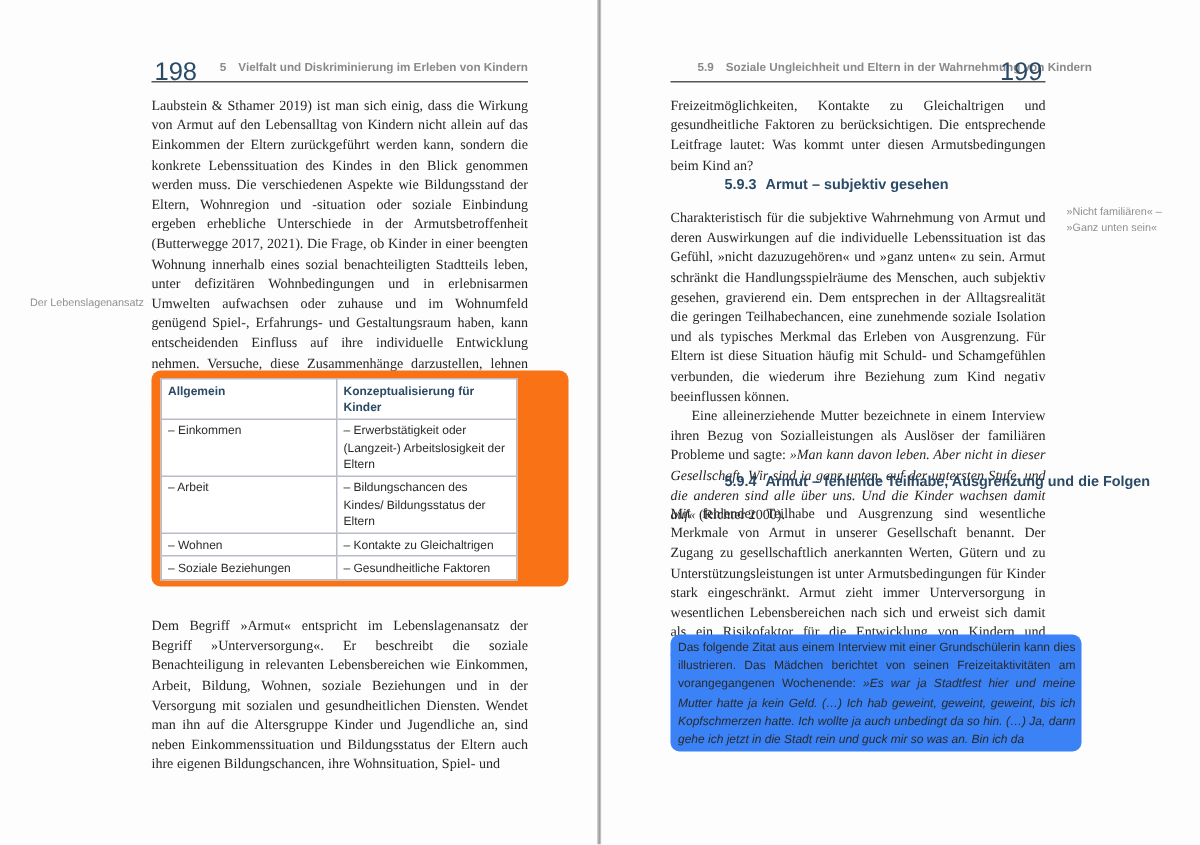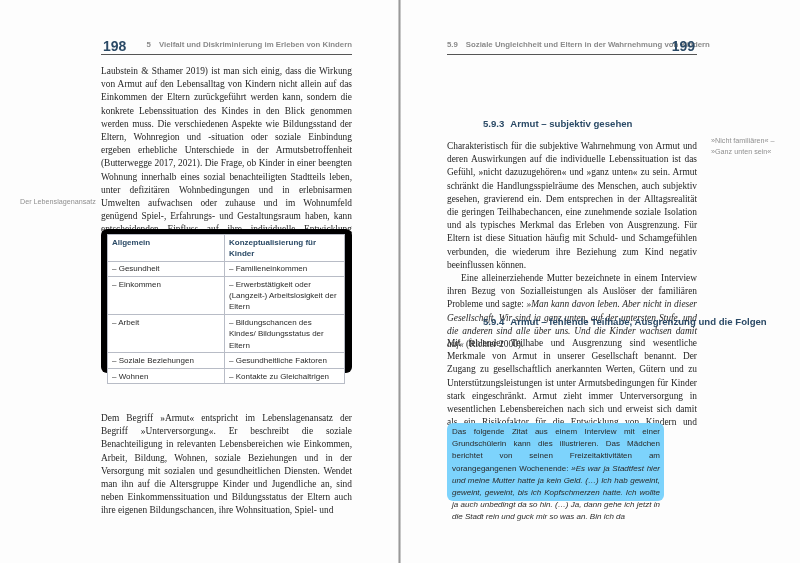--- a/index.html
+++ b/index.html
@@ -2,22 +2,22 @@
 <html><head>
 <meta charset="utf-8">
 <style>
   html, body { margin:0; padding:0; }
   body { width:800px; height:563px; background:#ffffff; position:relative; overflow:hidden; font-family:"DejaVu Serif", serif; color:#222; }
   .page { position:absolute; top:0; height:563px; background:#fdfdfd; }
   .page.left { left:0; width:399px; }
   .page.right { left:401px; width:399px; }
   .gutter { position:absolute; left:398px; top:0; width:3px; height:563px; background:linear-gradient(90deg,#ddd,#999,#ddd); }
   .runhead { position:absolute; top:36px; height:18px; border-bottom:1.3px solid #555; font-family:"Liberation Sans", sans-serif; }
-  .runhead .pnum { position:absolute; top:2px; font-size:14px; font-weight:bold; color:#2b4a66; }
-  .runhead .title { position:absolute; top:4px; font-size:7.8px; color:#8a8a8a; white-space:nowrap; font-weight:bold; }
+  .runhead .pnum { position:absolute; top:2px; font-size:17px; font-weight:normal; color:#2b4a66; }
+  .runhead .title { position:absolute; top:4px; font-size:7.8px; color:#8a8a8a; white-space:nowrap; font-weight:bold;padding-left:18px; }
   .runhead .title .sec { margin-right:8px; }
   .left .runhead { left:101px; width:251px; }
   .left .runhead .pnum { left:2px; }
   .left .runhead .title { right:0; }
   .right .runhead { left:46px; width:250px; }
   .right .runhead .pnum { right:2px; }
   .right .runhead .title { left:0; }
   .body { position:absolute; font-family:"Liberation Serif", serif; font-size:9.4px; line-height:13.2px; color:#262626; text-align:justify; }
   .body p { margin:0; }
   .body p.indent { text-indent:14px; }
@@ -26,26 +26,26 @@
   .right .body.b1 { left:46px; width:250px; top:65px; }
   .right .body.b2 { left:46px; width:250px; top:140px; }
   .right .body.b3 { left:46px; width:250px; top:337px; }
   .margin-note { position:absolute; font-family:"Liberation Sans", sans-serif; font-size:7.2px; color:#909090; line-height:11px; }
   .left .margin-note { left:20px; top:196px; }
   .right .margin-note { left:310px; top:135px; width:90px; }
   .h3 { position:absolute; font-family:"Liberation Sans", sans-serif; font-size:9.6px; color:#2b4a66; font-weight:bold; white-space:nowrap;padding-left:36px; }
   .h3 .num { margin-right:6px; }
   .right .h3.s1 { left:46px; top:118px; }
   .right .h3.s2 { left:46px; top:316px; }
-  .tablebox { position:absolute; left:101px; top:229px; width:251px; height:144px; background:#000000; border-radius:6px; }
+  .tablebox { position:absolute; left:101px; top:247px; width:278px; height:144px; background:#f97316; border-radius:6px; }
   table.lt { position:absolute; left:6px; top:5px; width:238px; border-collapse:collapse; font-family:"Liberation Sans", sans-serif; font-size:8px; color:#2a2a2a; background:#ffffff; }
   table.lt th, table.lt td { border:0.8px solid #b8bcc6; text-align:left; vertical-align:top; padding:1.6px 4px; line-height:11.3px; }
   table.lt th { color:#2b4a66; font-weight:bold; }
   table.lt td:first-child, table.lt th:first-child { width:108px; }
-  .quotebox { position:absolute; left:447px; top:423px; width:217px; height:78px; background:#7dd3fc; border-radius:6px; font-family:"Liberation Sans", sans-serif; font-size:8px; line-height:12.2px; color:#2a2a2a; text-align:justify; padding:3px 4px 0 5px; box-sizing:border-box; }
+  .quotebox { position:absolute; left:447px; top:423px; width:274px; height:78px; background:#3b82f6; border-radius:6px; font-family:"Liberation Sans", sans-serif; font-size:8px; line-height:12.2px; color:#2a2a2a; text-align:justify; padding:3px 4px 0 5px; box-sizing:border-box; }
   .quotebox em { font-style:italic; }
   em { font-style:italic; }
 </style>
 </head>
 <body>
 
 <div class="page left">
   <div class="runhead">
     <span class="pnum">198</span>
     <span class="title"><span class="sec">5</span><span>Vielfalt und Diskriminierung im Erleben von Kindern</span></span>
@@ -55,53 +55,52 @@
     <p>Laubstein &amp; Sthamer 2019) ist man sich einig, dass die Wirkung von Armut auf den Lebensalltag von Kindern nicht allein auf das Einkommen der Eltern zurückgeführt werden kann, sondern die konkrete Lebenssituation des Kindes in den Blick genommen werden muss. Die verschiedenen Aspekte wie Bildungsstand der Eltern, Wohnregion und -situation oder soziale Einbindung ergeben erhebliche Unterschiede in der Armutsbetroffenheit (Butterwegge 2017, 2021). Die Frage, ob Kinder in einer beengten Wohnung innerhalb eines sozial benachteiligten Stadtteils leben, unter defizitären Wohnbedingungen und in erlebnisarmen Umwelten aufwachsen oder zuhause und im Wohnumfeld genügend Spiel-, Erfahrungs- und Gestaltungsraum haben, kann entscheidenden Einfluss auf ihre individuelle Entwicklung nehmen. Versuche, diese Zusammenhänge darzustellen, lehnen sich oft an den Lebenslagenansatz an, der mehr Einblick in die reale Lebenssituation der Betroffenen gestattet.</p>
   </div>
   <div class="tablebox">
     <table class="lt">
       <tbody>
           <tr>
         <th>Allgemein</th>
         <th>Konzeptualisierung für Kinder</th>
       </tr>
       <tr>
-            <td>– Gesundheit</td>
-            <td>– Familieneinkommen</td>
-          </tr>
-      <tr>
             <td>– Einkommen</td>
             <td>– Erwerbstätigkeit oder (Langzeit-) Arbeitslosigkeit der Eltern</td>
           </tr>
       <tr>
             <td>– Arbeit</td>
             <td>– Bildungschancen des Kindes/ Bildungsstatus der Eltern</td>
           </tr>
       <tr>
+            <td>– Wohnen</td>
+            <td>– Kontakte zu Gleichaltrigen</td>
+          </tr>
+      <tr>
             <td>– Soziale Beziehungen</td>
             <td>– Gesundheitliche Faktoren</td>
-          </tr>
-      <tr>
-            <td>– Wohnen</td>
-            <td>– Kontakte zu Gleichaltrigen</td>
           </tr>
     </tbody>
       </table>
   </div>
   <div class="body b2">
     <p>Dem Begriff »Armut« entspricht im Lebenslagenansatz der Begriff »Unterversorgung«. Er beschreibt die soziale Benachteiligung in relevanten Lebensbereichen wie Einkommen, Arbeit, Bildung, Wohnen, soziale Beziehungen und in der Versorgung mit sozialen und gesundheitlichen Diensten. Wendet man ihn auf die Altersgruppe Kinder und Jugendliche an, sind neben Einkommenssituation und Bildungsstatus der Eltern auch ihre eigenen Bildungschancen, ihre Wohnsituation, Spiel- und</p>
   </div>
 </div>
 
 <div class="gutter"></div>
 
 <div class="page right">
   <div class="runhead">
     <span class="title"><span class="sec">5.9</span><span>Soziale Ungleichheit und Eltern in der Wahrnehmung von Kindern</span></span>
     <span class="pnum">199</span>
+  </div>
+  <div class="body b1">
+    <p>Freizeitmöglichkeiten, Kontakte zu Gleichaltrigen und gesundheitliche Faktoren zu berücksichtigen. Die entsprechende Leitfrage lautet: Was kommt unter diesen Armutsbedingungen beim Kind an?</p>
   </div>
   <div class="h3 s1"><span class="num">5.9.3</span><span>Armut – subjektiv gesehen</span></div>
   <div class="margin-note">
     <div>»Nicht familiären« –</div>
     <div>»Ganz unten sein«</div>
   </div>
   <div class="body b2">
     <p>Charakteristisch für die subjektive Wahrnehmung von Armut und deren Auswirkungen auf die individuelle Lebenssituation ist das Gefühl, »nicht dazuzugehören« und »ganz unten« zu sein. Armut schränkt die Handlungsspielräume des Menschen, auch subjektiv gesehen, gravierend ein. Dem entsprechen in der Alltagsrealität die geringen Teilhabechancen, eine zunehmende soziale Isolation und als typisches Merkmal das Erleben von Ausgrenzung. Für Eltern ist diese Situation häufig mit Schuld- und Schamgefühlen verbunden, die wiederum ihre Beziehung zum Kind negativ beeinflussen können.</p>
     <p class="indent"><span>Eine alleinerziehende Mutter bezeichnete in einem Interview ihren Bezug von Sozialleistungen als Auslöser der familiären Probleme und sagte: </span><em>»Man kann davon leben. Aber nicht in dieser Gesellschaft. Wir sind ja ganz unten, auf der untersten Stufe, und die anderen sind alle über uns. Und die Kinder wachsen damit auf«</em><span> (Richter 2000).</span></p>
   </div>

